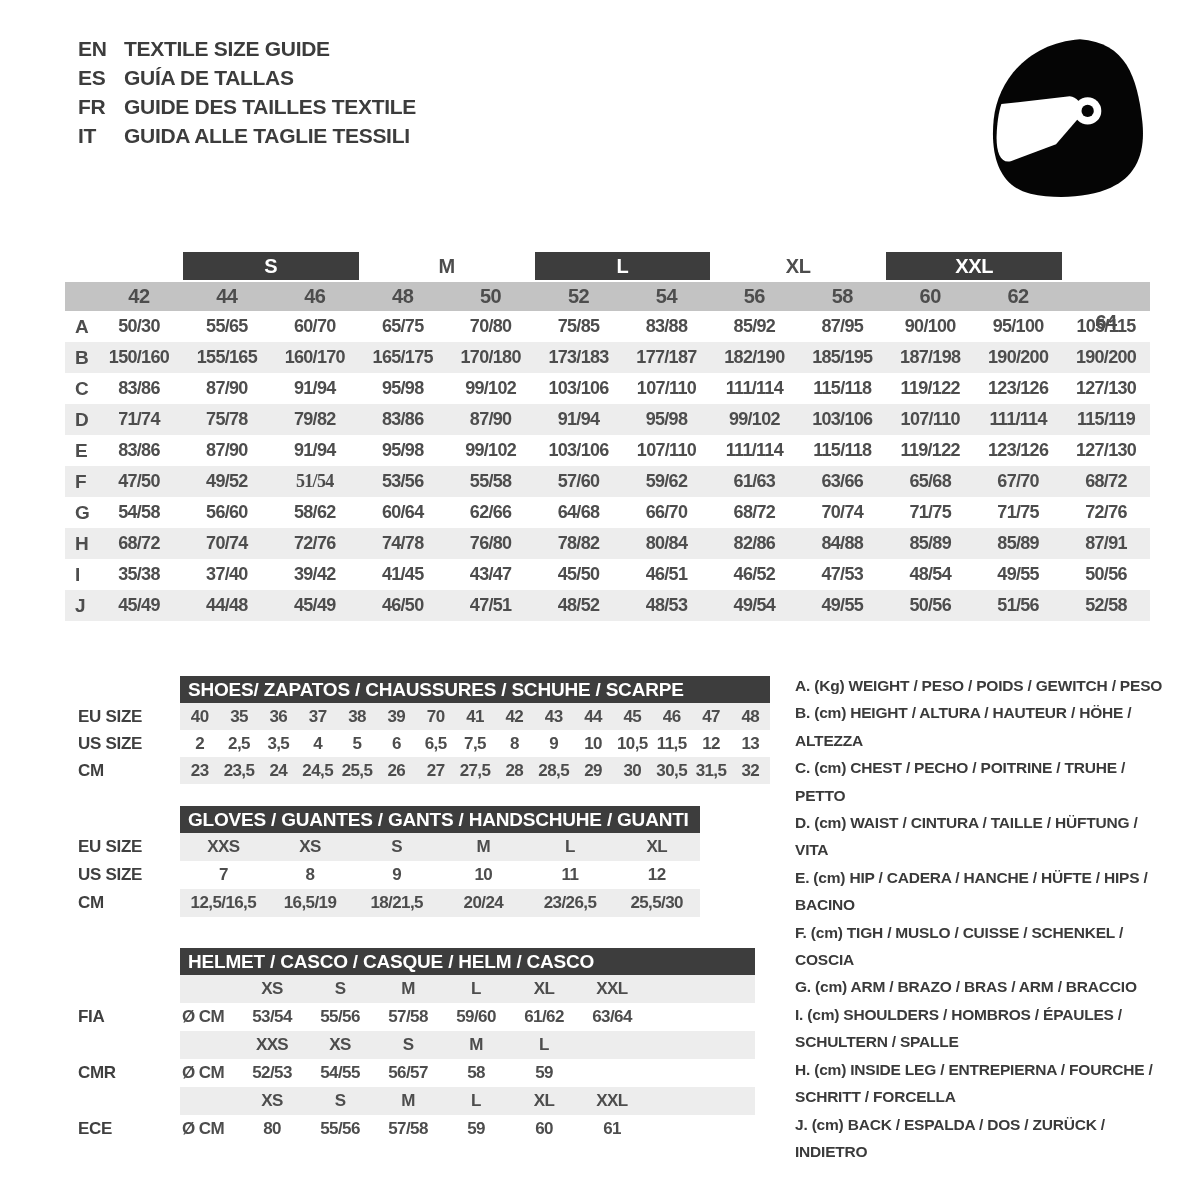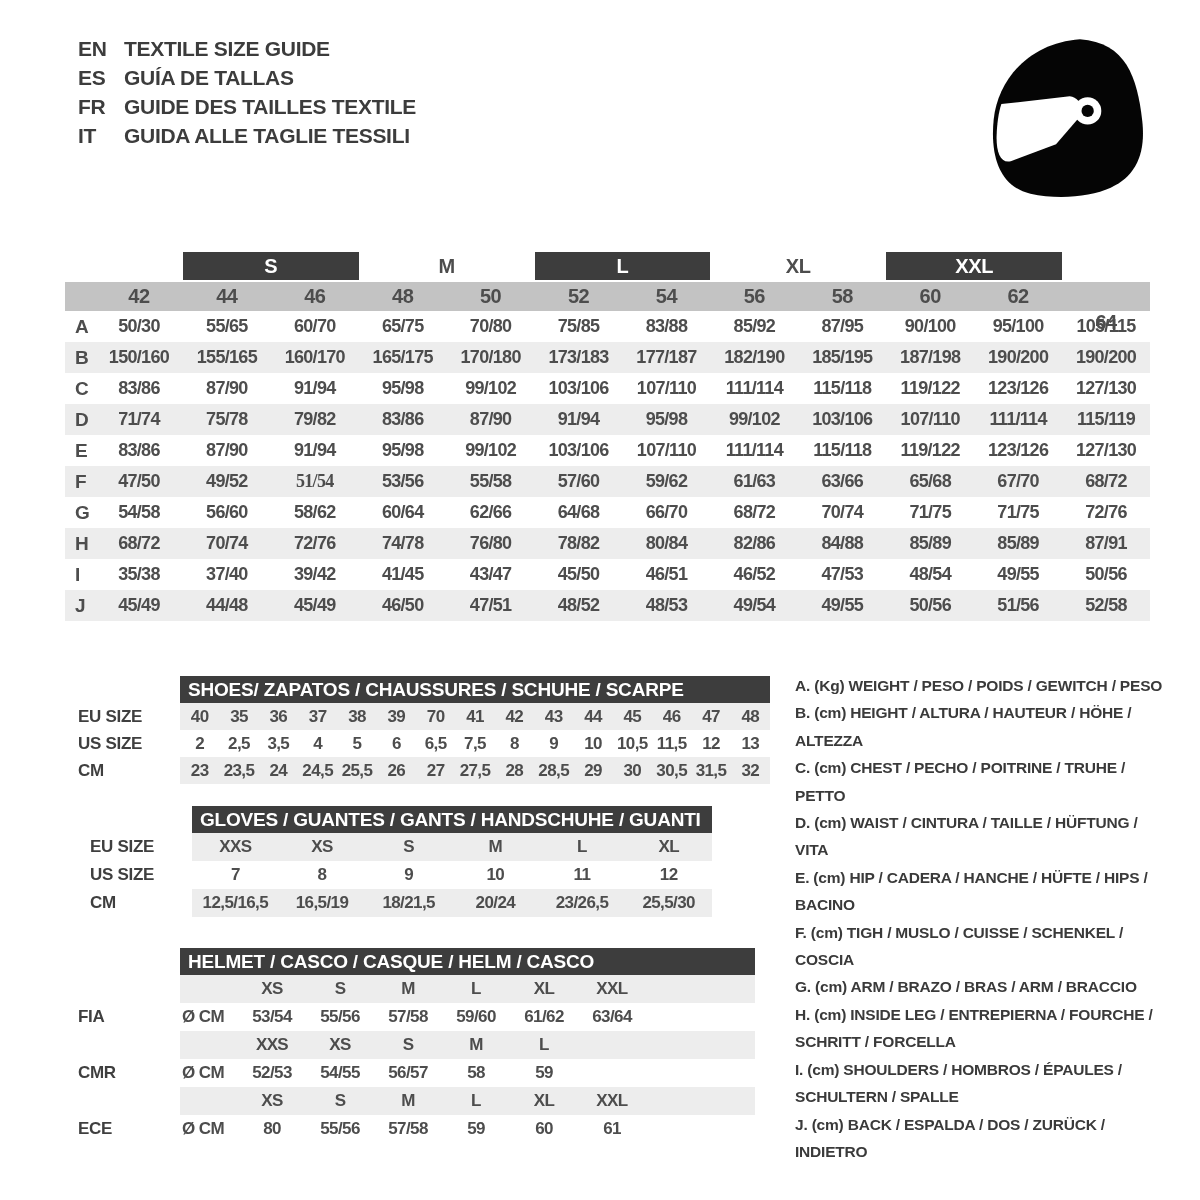--- a/index.html
+++ b/index.html
@@ -34,21 +34,21 @@
   .row-bg{background:transparent;}
   .row-bg.shaded{background:#ededed;}
   .row-letter{font-size:19px;line-height:31px;padding-left:10px;}
   .cell{text-align:center;line-height:31px;font-size:18px;letter-spacing:-0.7px;}
 
   
   .sub{position:absolute;display:grid;}
   .shoes-table{left:78px;top:676px;width:692px;
     grid-template-columns:102px repeat(15,1fr);
     grid-template-rows:27px 27px 27px 27px;}
-  .gloves-table{left:90px;top:806px;width:622px;
+  .gloves-table{left:78px;top:806px;width:622px;
     grid-template-columns:102px repeat(6,1fr);
     grid-template-rows:27px 28px 28px 28px;}
   .helmet-table{left:78px;top:948px;width:677px;
     grid-template-columns:102px 58px repeat(6,68px) 1fr;
     grid-template-rows:27px repeat(6,28px);}
   .bar{grid-row:1;grid-column:2 / -1;background:#3d3d3d;color:#ffffff;
     font-size:19px;line-height:27px;padding-left:8px;letter-spacing:-0.2px;white-space:nowrap;}
   .sub .row-bg.shaded{background:#ededed;}
   .row-label{font-size:17px;line-height:27px;color:#3f3f3f;letter-spacing:-0.3px;}
   .vcell{text-align:center;font-size:17px;line-height:27px;letter-spacing:-0.6px;}
@@ -383,18 +383,18 @@
     </div>
 
   <div class="legend">
       <div class="legend-item">A. (Kg) WEIGHT / PESO / POIDS / GEWITCH / PESO</div>
       <div class="legend-item">B. (cm) HEIGHT / ALTURA / HAUTEUR / HÖHE / ALTEZZA</div>
       <div class="legend-item">C. (cm) CHEST / PECHO / POITRINE / TRUHE / PETTO</div>
       <div class="legend-item">D. (cm) WAIST / CINTURA / TAILLE / HÜFTUNG / VITA</div>
       <div class="legend-item">E. (cm) HIP / CADERA / HANCHE / HÜFTE / HIPS / BACINO</div>
       <div class="legend-item">F. (cm) TIGH / MUSLO / CUISSE / SCHENKEL / COSCIA</div>
       <div class="legend-item">G. (cm) ARM / BRAZO / BRAS / ARM / BRACCIO</div>
+      <div class="legend-item">I. (cm) SHOULDERS / HOMBROS / ÉPAULES / SCHULTERN / SPALLE</div>
       <div class="legend-item">H. (cm) INSIDE LEG / ENTREPIERNA / FOURCHE / SCHRITT / FORCELLA</div>
-      <div class="legend-item">I. (cm) SHOULDERS / HOMBROS / ÉPAULES / SCHULTERN / SPALLE</div>
       <div class="legend-item">J. (cm) BACK / ESPALDA / DOS / ZURÜCK / INDIETRO</div>
     </div>
 
 </div>
 
 </body></html>

